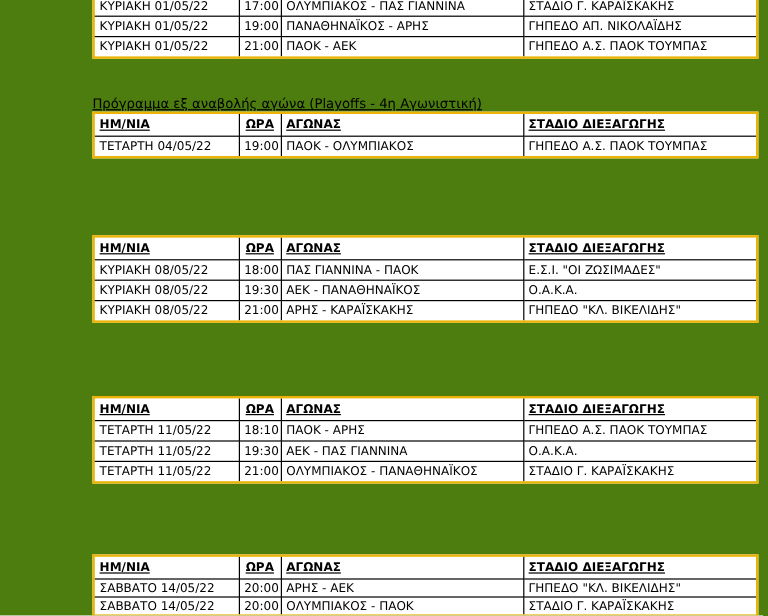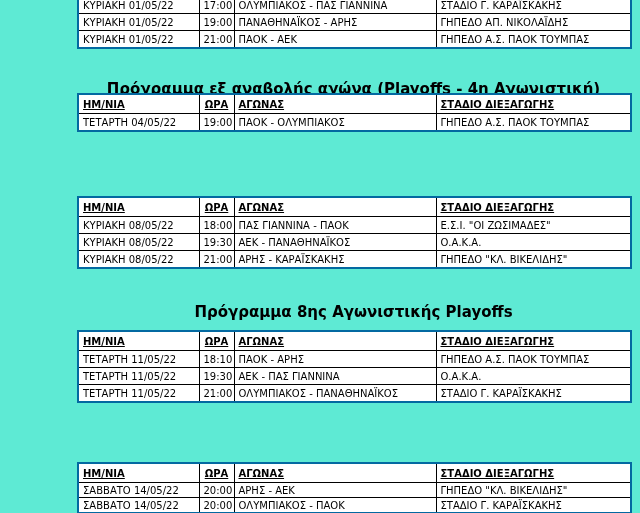--- a/index.html
+++ b/index.html
@@ -1,43 +1,42 @@
 <!DOCTYPE html>
 <html><head>
 <meta charset="utf-8">
 <style>
   html, body { margin: 0; padding: 0; background: #ffffff; }
   #page {
     position: relative;
     width: 640px;
     height: 513px;
-    background: #5eead4;
+    background: #4d7c0f;
     overflow: hidden;
     font-family: "DejaVu Sans", "Liberation Sans", sans-serif;
     color: #000000;
   }
   .section-title {
     position: absolute;
     left: 77px;
     width: 553px;
-    text-align: center;
-    font-size: 15px;
-    font-weight: bold;
+    font-size: 11px;
+    font-weight: normal;
     color: #000000;
     white-space: nowrap;
   }
   .section-title.underlined { text-decoration: underline; }
   table.sched {
     position: absolute;
     left: 77px;
     width: 553px;
     border-collapse: collapse;
     table-layout: fixed;
     background: #ffffff;
-    border: 2px solid #0369a1;
+    border: 2px solid #eab308;
     font-size: 10px;
     color: #000000;
   }
   table.sched th, table.sched td {
     border: 1px solid #000000;
     padding: 1px 4px;
     overflow: hidden;
     white-space: nowrap;
     vertical-align: middle;
     font-weight: normal;
@@ -155,21 +154,20 @@
       </tr>
       <tr>
         <td>ΚΥΡΙΑΚΗ 08/05/22</td>
         <td class="c-time">21:00</td>
         <td>ΑΡΗΣ - ΚΑΡΑΪΣΚΑΚΗΣ</td>
         <td>ΓΗΠΕΔΟ "ΚΛ. ΒΙΚΕΛΙΔΗΣ"</td>
       </tr>
     </tbody>
   </table>
 
-  <div class="section-title title-4">Πρόγραμμα 8ης Αγωνιστικής Playoffs</div>
   <table class="sched t4">
     <colgroup>
         <col class="c-date">
         <col class="c-hour">
         <col class="c-match">
         <col class="c-venue">
       </colgroup>
     <thead>
       <tr>
         <th>ΗΜ/ΝΙΑ</th>

